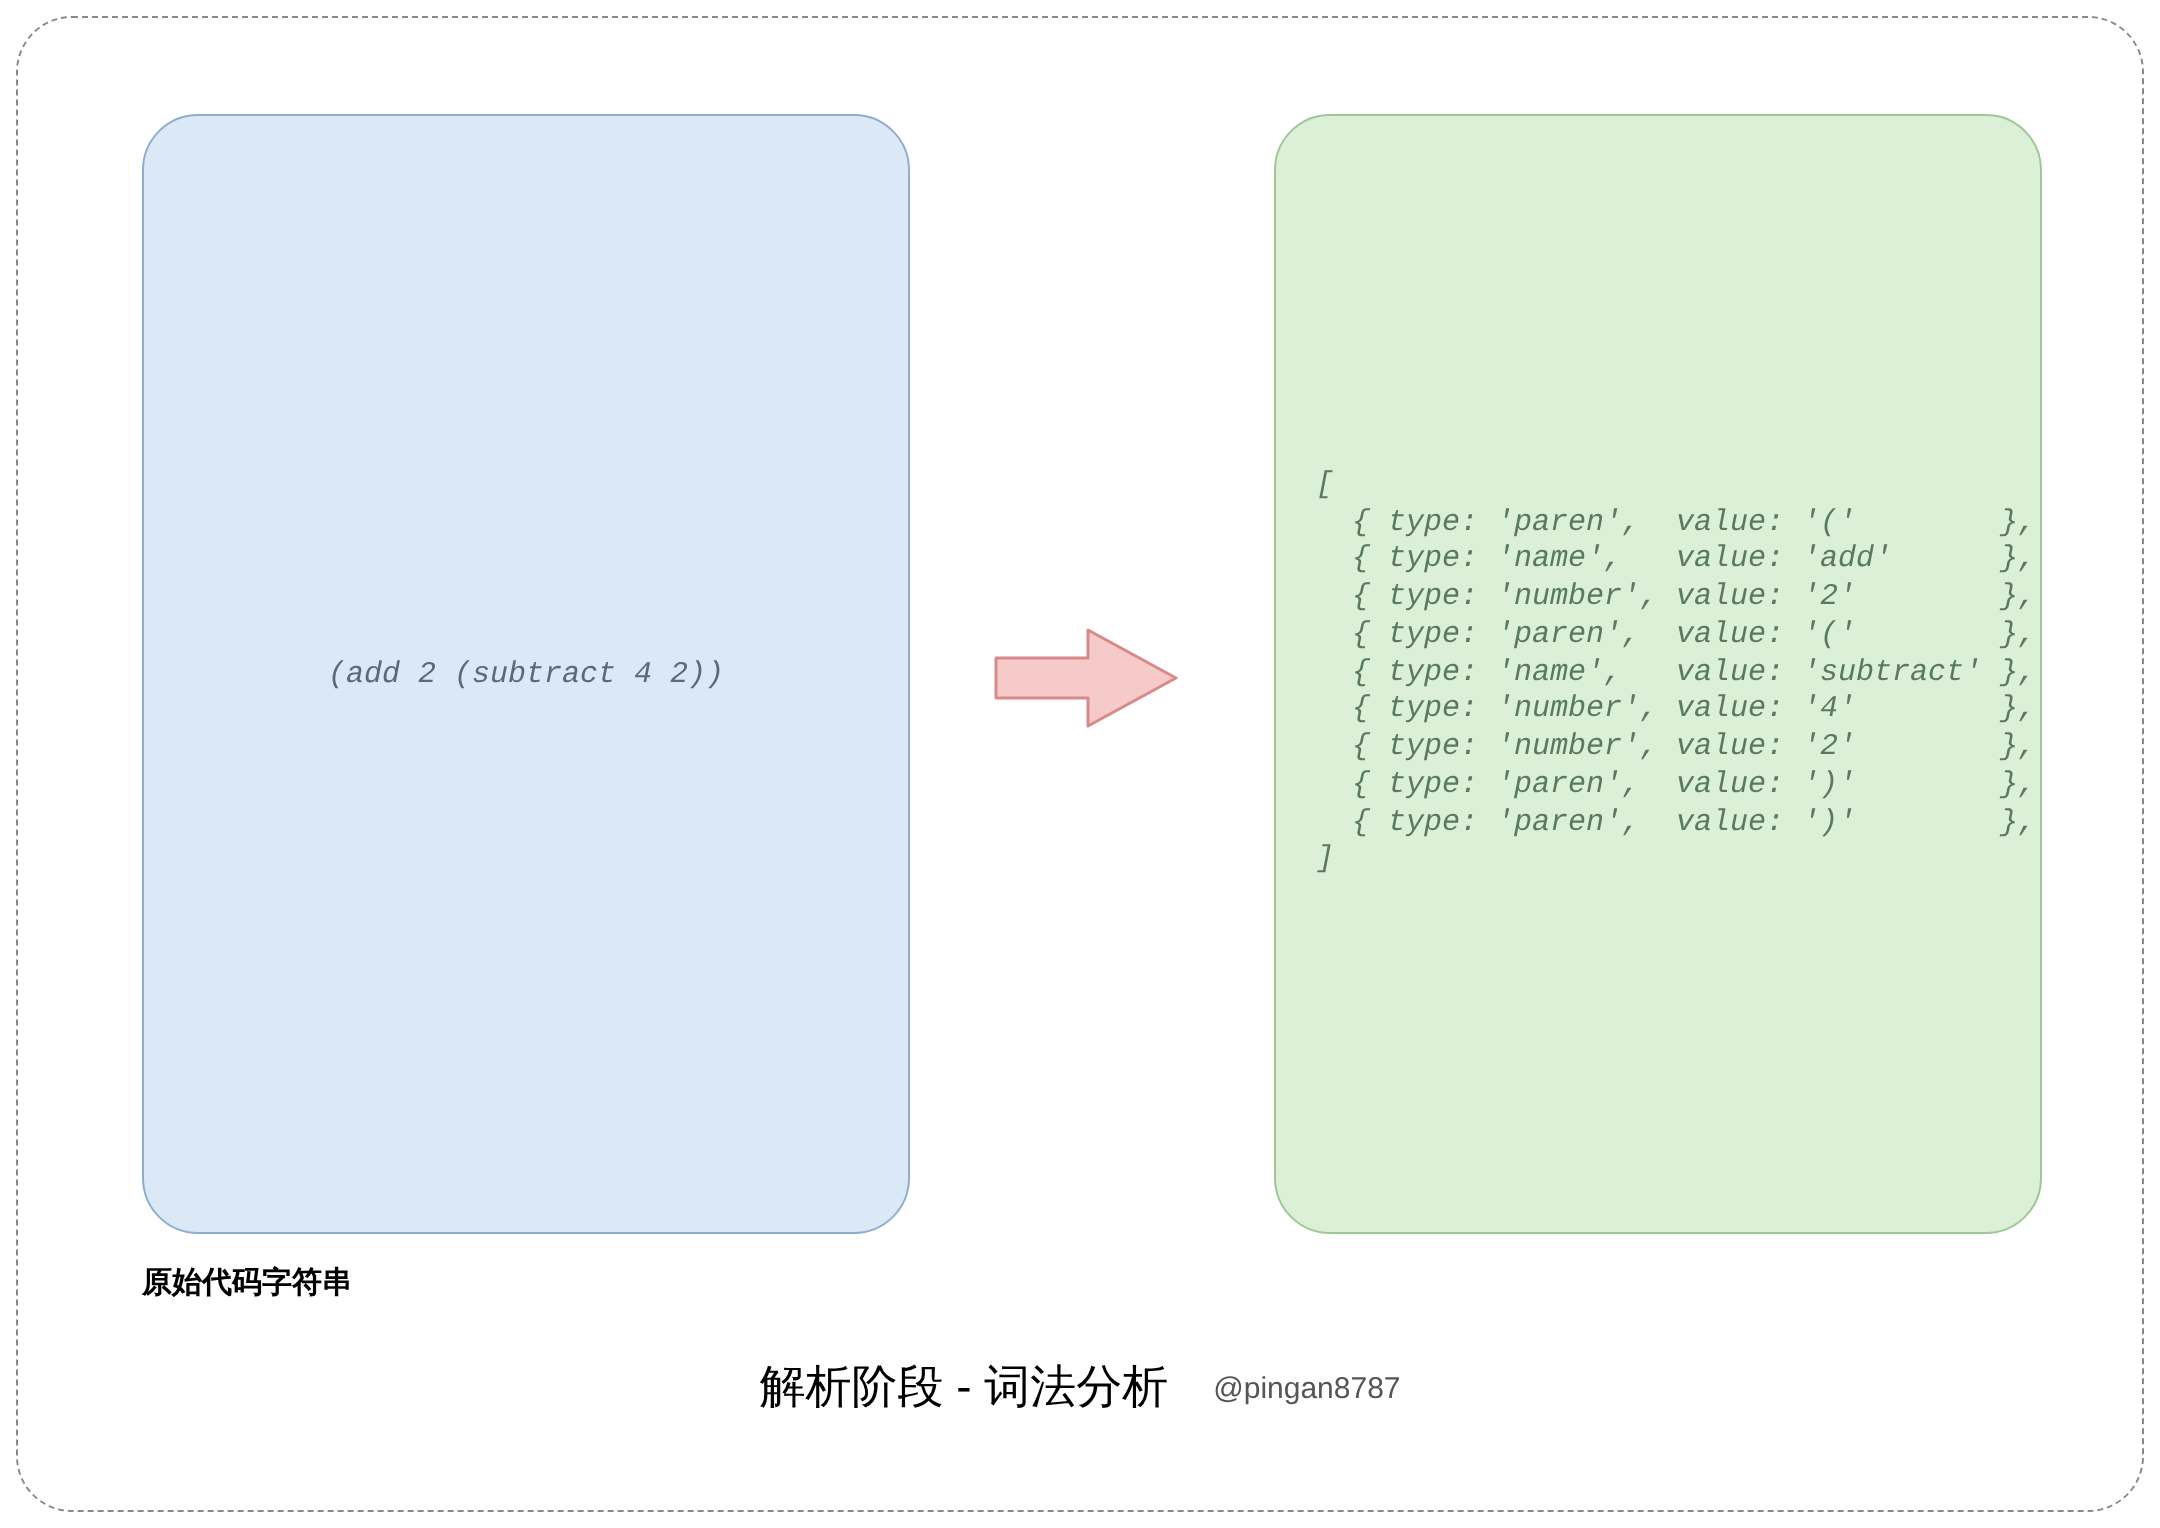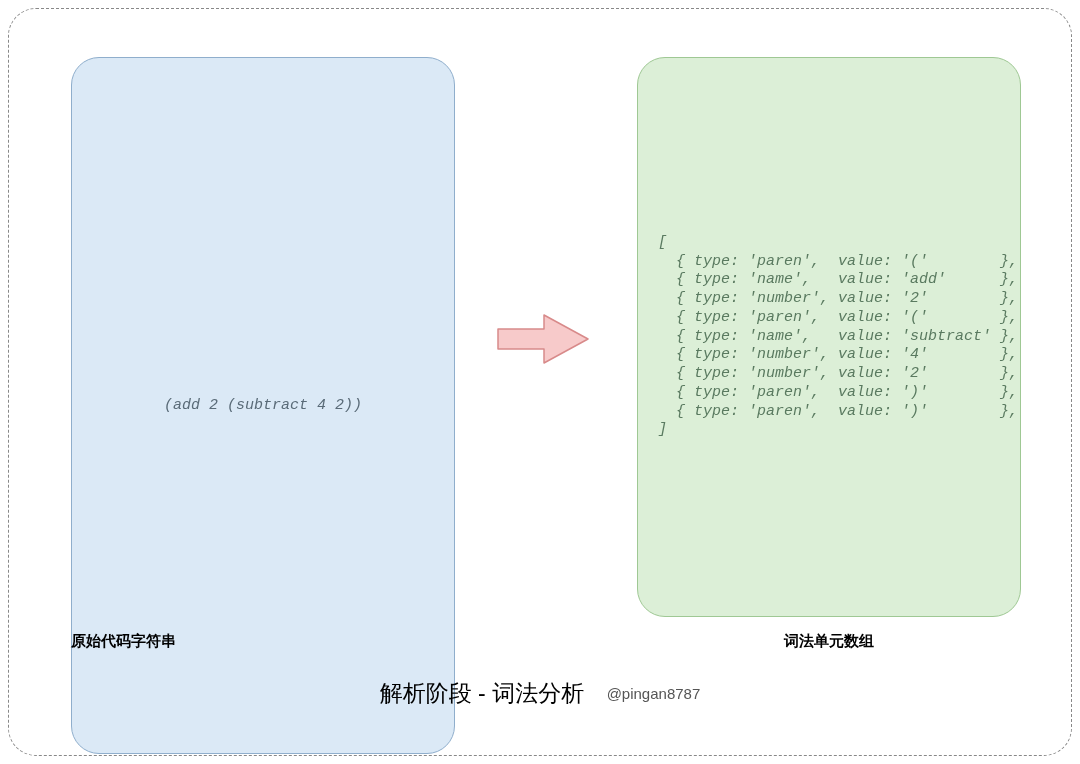--- a/index.html
+++ b/index.html
@@ -21,21 +21,21 @@
       right: 8px;
       bottom: 8px;
       border: 1.5px dashed #888888;
       border-radius: 28px;
     }
     .left-box {
       position: absolute;
       top: 48px;
       left: 62px;
       width: 384px;
-      height: 697px;
+      height: 560px;
       background: #dbe9f6;
       border: 1.5px solid #8faecc;
       border-radius: 28px;
       display: flex;
       align-items: center;
       justify-content: center;
     }
     .left-code {
       font-family: "Courier New", Courier, monospace;
       font-style: italic;
@@ -136,20 +136,19 @@
   { type: 'paren',  value: '('        },
   { type: 'name',   value: 'subtract' },
   { type: 'number', value: '4'        },
   { type: 'number', value: '2'        },
   { type: 'paren',  value: ')'        },
   { type: 'paren',  value: ')'        },
 ]</div>
   </div>
 
   <div class="left-label">原始代码字符串</div>
-  <div class="right-label">词法单元数组</div>
 
   <div class="title-section">
     <span class="title-main">解析阶段 - 词法分析</span>
     <span class="title-author">@pingan8787</span>
   </div>
 
 </div>
 
 </body></html>

